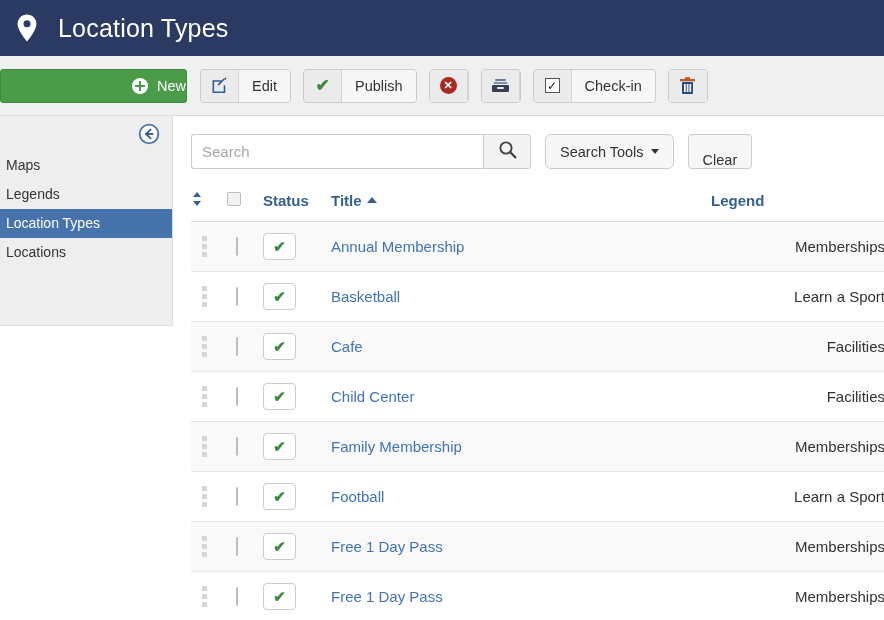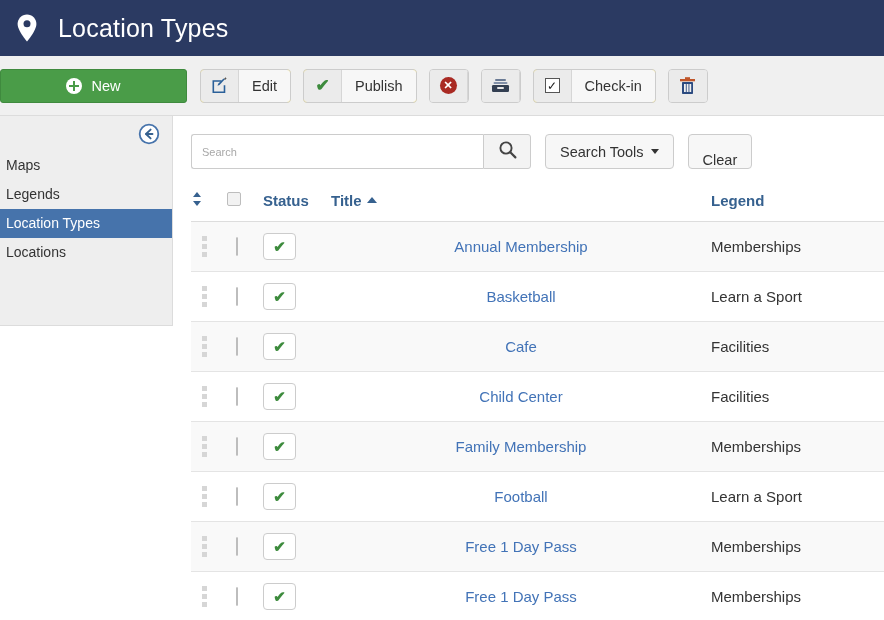--- a/index.html
+++ b/index.html
@@ -41,21 +41,21 @@
     overflow: hidden;
     position: relative;
   }
   .btn-new {
     width: 187px; height: 34px;
     background: #4a9c48;
     border: 1px solid #3f8a3e;
     border-radius: 3px;
     color: #fff;
     font-size: 14.5px;
-    display: flex; align-items: center; justify-content: center;
+    display: flex; align-items: center; justify-content: flex-end;
     gap: 9px;
     margin-right: 13px;
     cursor: pointer;
   }
   .plus-circle {
     width: 16px; height: 16px; border-radius: 50%;
     background: #fff; color: #4a9c48;
     font-size: 15px; font-weight: bold; line-height: 14px;
     text-align: center; flex: 0 0 auto;
     position: relative;
@@ -140,21 +140,21 @@
     padding: 18px 0 0 18px;
     min-width: 0;
   }
   .search-row { display: flex; align-items: center; gap: 0; margin-bottom: 16px; }
   .search-input {
     width: 292px; height: 35px;
     border: 1px solid #cccccc;
     border-right: none;
     border-radius: 3px 0 0 3px;
     padding: 0 10px;
-    font-size: 11px;
+    font-size: 15px;
     color: #4c1d95;
     background: #fff;
     outline: none;
   }
   .search-input::placeholder { color: #a8a8a8; }
   .search-go {
     width: 48px; height: 35px;
     border: 1px solid #cccccc;
     border-radius: 0 3px 3px 0;
     background: #f3f3f3;
@@ -166,21 +166,21 @@
     border: 1px solid #cccccc;
     border-radius: 4px;
     background: #f7f7f7;
     color: #333;
     font-size: 14.5px;
     display: flex; align-items: center; justify-content: center;
     padding: 0 14px;
     cursor: pointer;
     white-space: nowrap;
   }
-  #search-tools-button { margin-left: 14px; gap: 7px; }
+  #search-tools-button { margin-left: 14px; gap: 7px; border-radius: 6px; }
   #clear-button { margin-left: 14px; align-items: flex-end; }
   .caret-down {
     width: 0; height: 0;
     border-left: 4.5px solid transparent;
     border-right: 4.5px solid transparent;
     border-top: 5px solid #333;
     display: inline-block;
   }
 
   
@@ -201,22 +201,22 @@
     font-size: 15px;
     color: #333333;
     vertical-align: middle;
   }
   tr.row-odd td { background: #f9f9f9; }
   tr.row-even td { background: #ffffff; }
 
   .col-handle { width: 36px; }
   .col-check  { width: 36px; }
   .col-status { width: 68px; }
-  .col-title  { width: 380px; text-align: center; }
-  .col-legend { width: 174px; text-align: left; padding-right: 0 !important; }
+  .col-title  { width: 380px; }
+  .col-legend { width: 174px; text-align: right; padding-right: 0 !important; }
   th.col-legend { text-align: left; padding-left: 0; }
 
   .sort-arrows { display: inline-block; width: 12px; text-align: center; color: #36618f; }
   .sort-arrows svg { display: block; }
   .hdr-check {
     width: 14px; height: 14px;
     border: 1px solid #bdbdbd; border-radius: 2px;
     background: #f2f2f2;
     display: inline-block;
     cursor: pointer;

